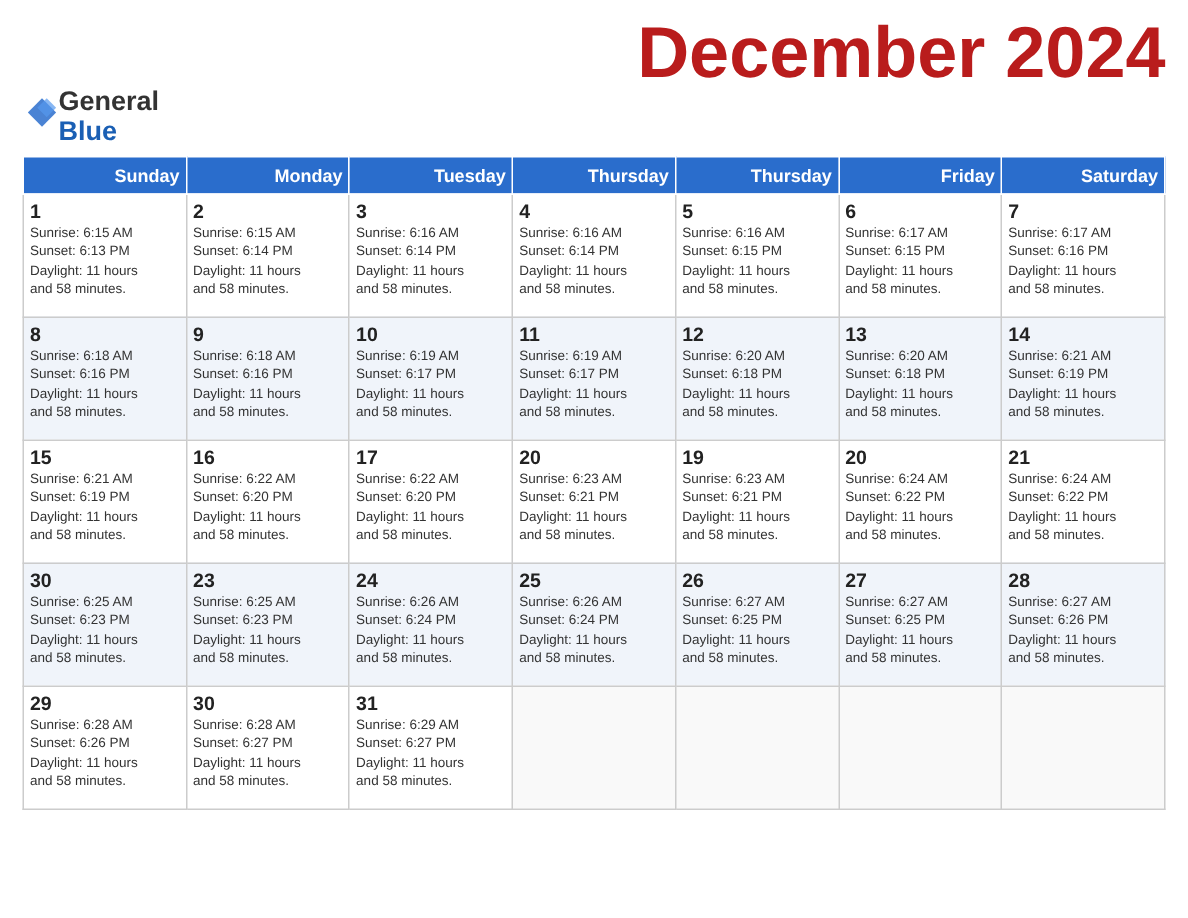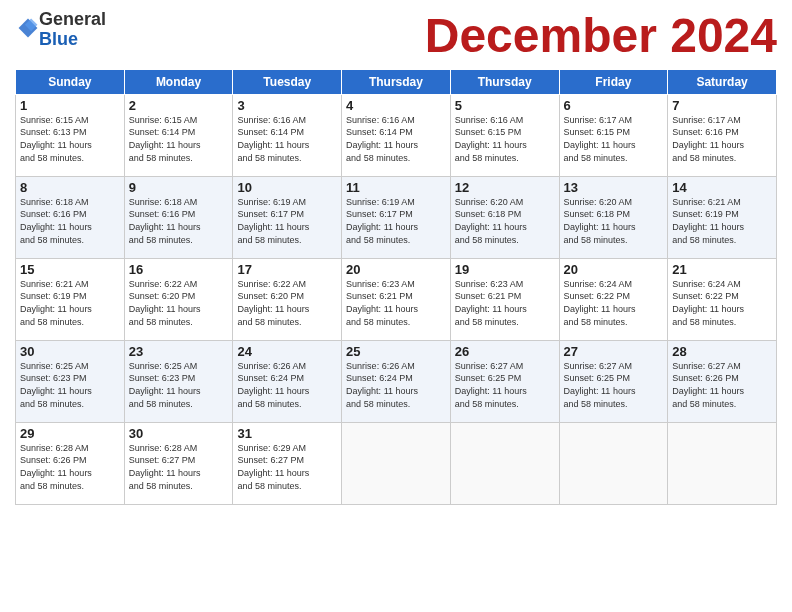--- a/index.html
+++ b/index.html
@@ -17,20 +17,21 @@
     .header {
       display: flex;
       justify-content: space-between;
       align-items: flex-start;
       margin-bottom: 6px;
     }
     .logo {
       display: flex;
       align-items: center;
       gap: 0;
+      margin-top: 48px;
     }
     .logo-text {
       font-size: 18px;
       font-weight: bold;
       line-height: 1.1;
     }
     .logo-general { color: #333; }
     .logo-blue { color: #1a5fb4; }
     .logo-icon {
       width: 22px;
@@ -54,21 +55,21 @@
       width: 100%;
       border-collapse: collapse;
       table-layout: fixed;
     }
     thead tr th {
       background-color: #2a6dcc;
       color: white;
       font-size: 12px;
       font-weight: bold;
       padding: 5px 4px;
-      text-align: center;
+      text-align: right;
       border: 1px solid #fff;
     }
     tbody tr td {
       border: 1px solid #ccc;
       vertical-align: top;
       padding: 3px 4px;
       font-size: 9.5px;
       color: #222;
       height: 82px;
       background: #fff;

